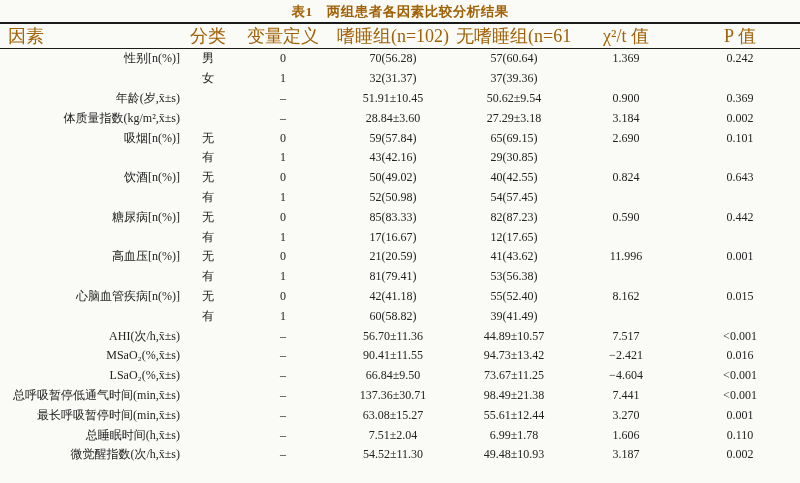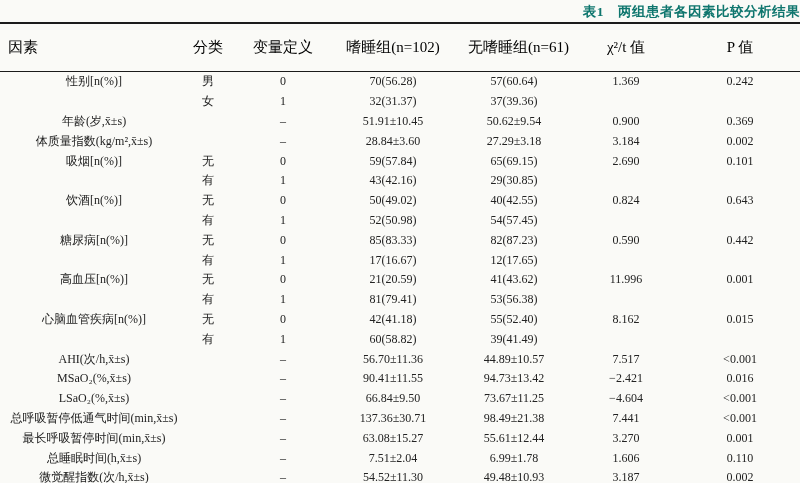--- a/index.html
+++ b/index.html
@@ -14,58 +14,58 @@
   }
   .paper {
     width: 800px;
     height: 483px;
     box-sizing: border-box;
   }
   .table-title {
     height: 20px;
     line-height: 20px;
     padding-top: 2px;
-    text-align: right;
+    text-align: center;
     font-size: 13.5px;
     font-weight: bold;
     letter-spacing: 0.5px;
-    color: #0f766e;
+    color: #a16207;
   }
   table {
     border-collapse: collapse;
     table-layout: fixed;
     width: 800px;
   }
   thead th {
     border-top: 2.5px solid #1b1b1b;
     border-bottom: 1.5px solid #1b1b1b;
     font-weight: normal;
-    font-size: 15px;
+    font-size: 18px;
     height: 23px;
-    padding: 12px;
+    padding: 0;
     text-align: center;
     white-space: nowrap;
     overflow: hidden;
-    color: #000000;
+    color: #a16207;
   }
   thead th.left-col {
     text-align: left;
     padding-left: 8px;
   }
   tbody td {
     font-size: 12px;
     height: 19.8px;
     padding: 0;
     text-align: center;
     white-space: nowrap;
     overflow: hidden;
     color: #222222;
   }
   tbody td.col-0 {
-    text-align: center;
+    text-align: right;
     padding-left: 8px;
   }
 </style>
 </head>
 <body>
 
 <div class="paper">
   <div class="table-title">表1　两组患者各因素比较分析结果</div>
 
   <table>

